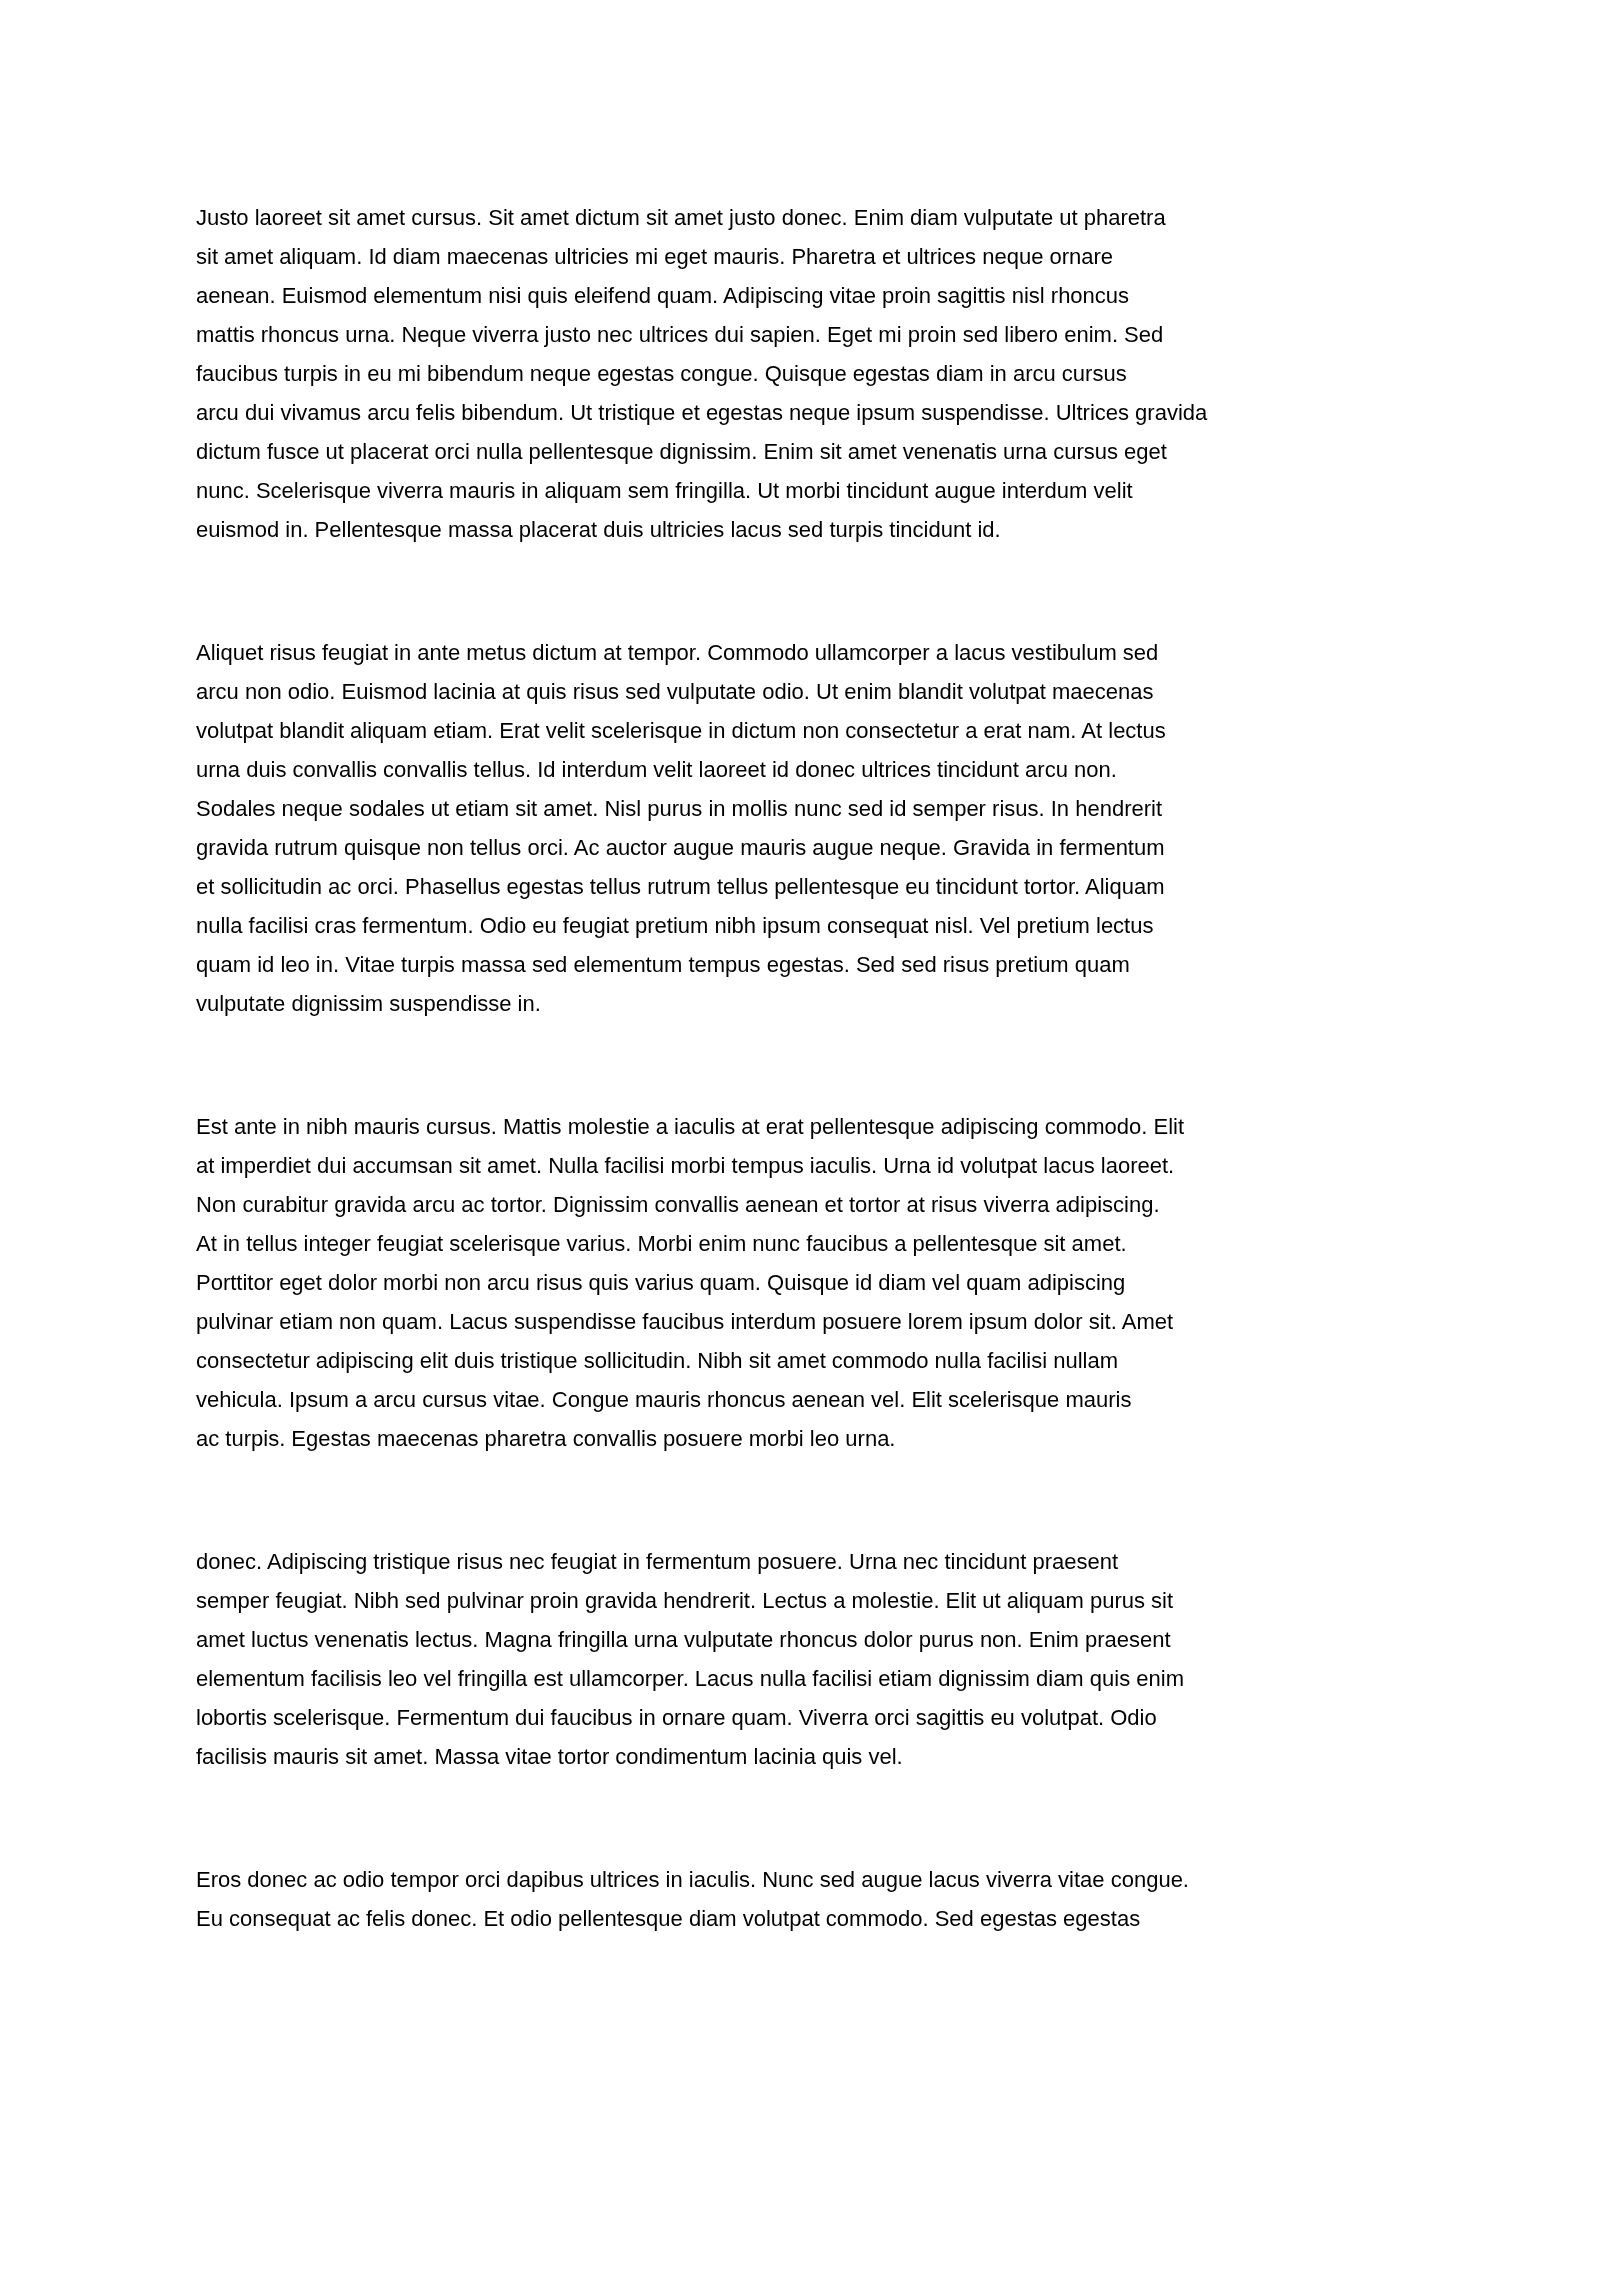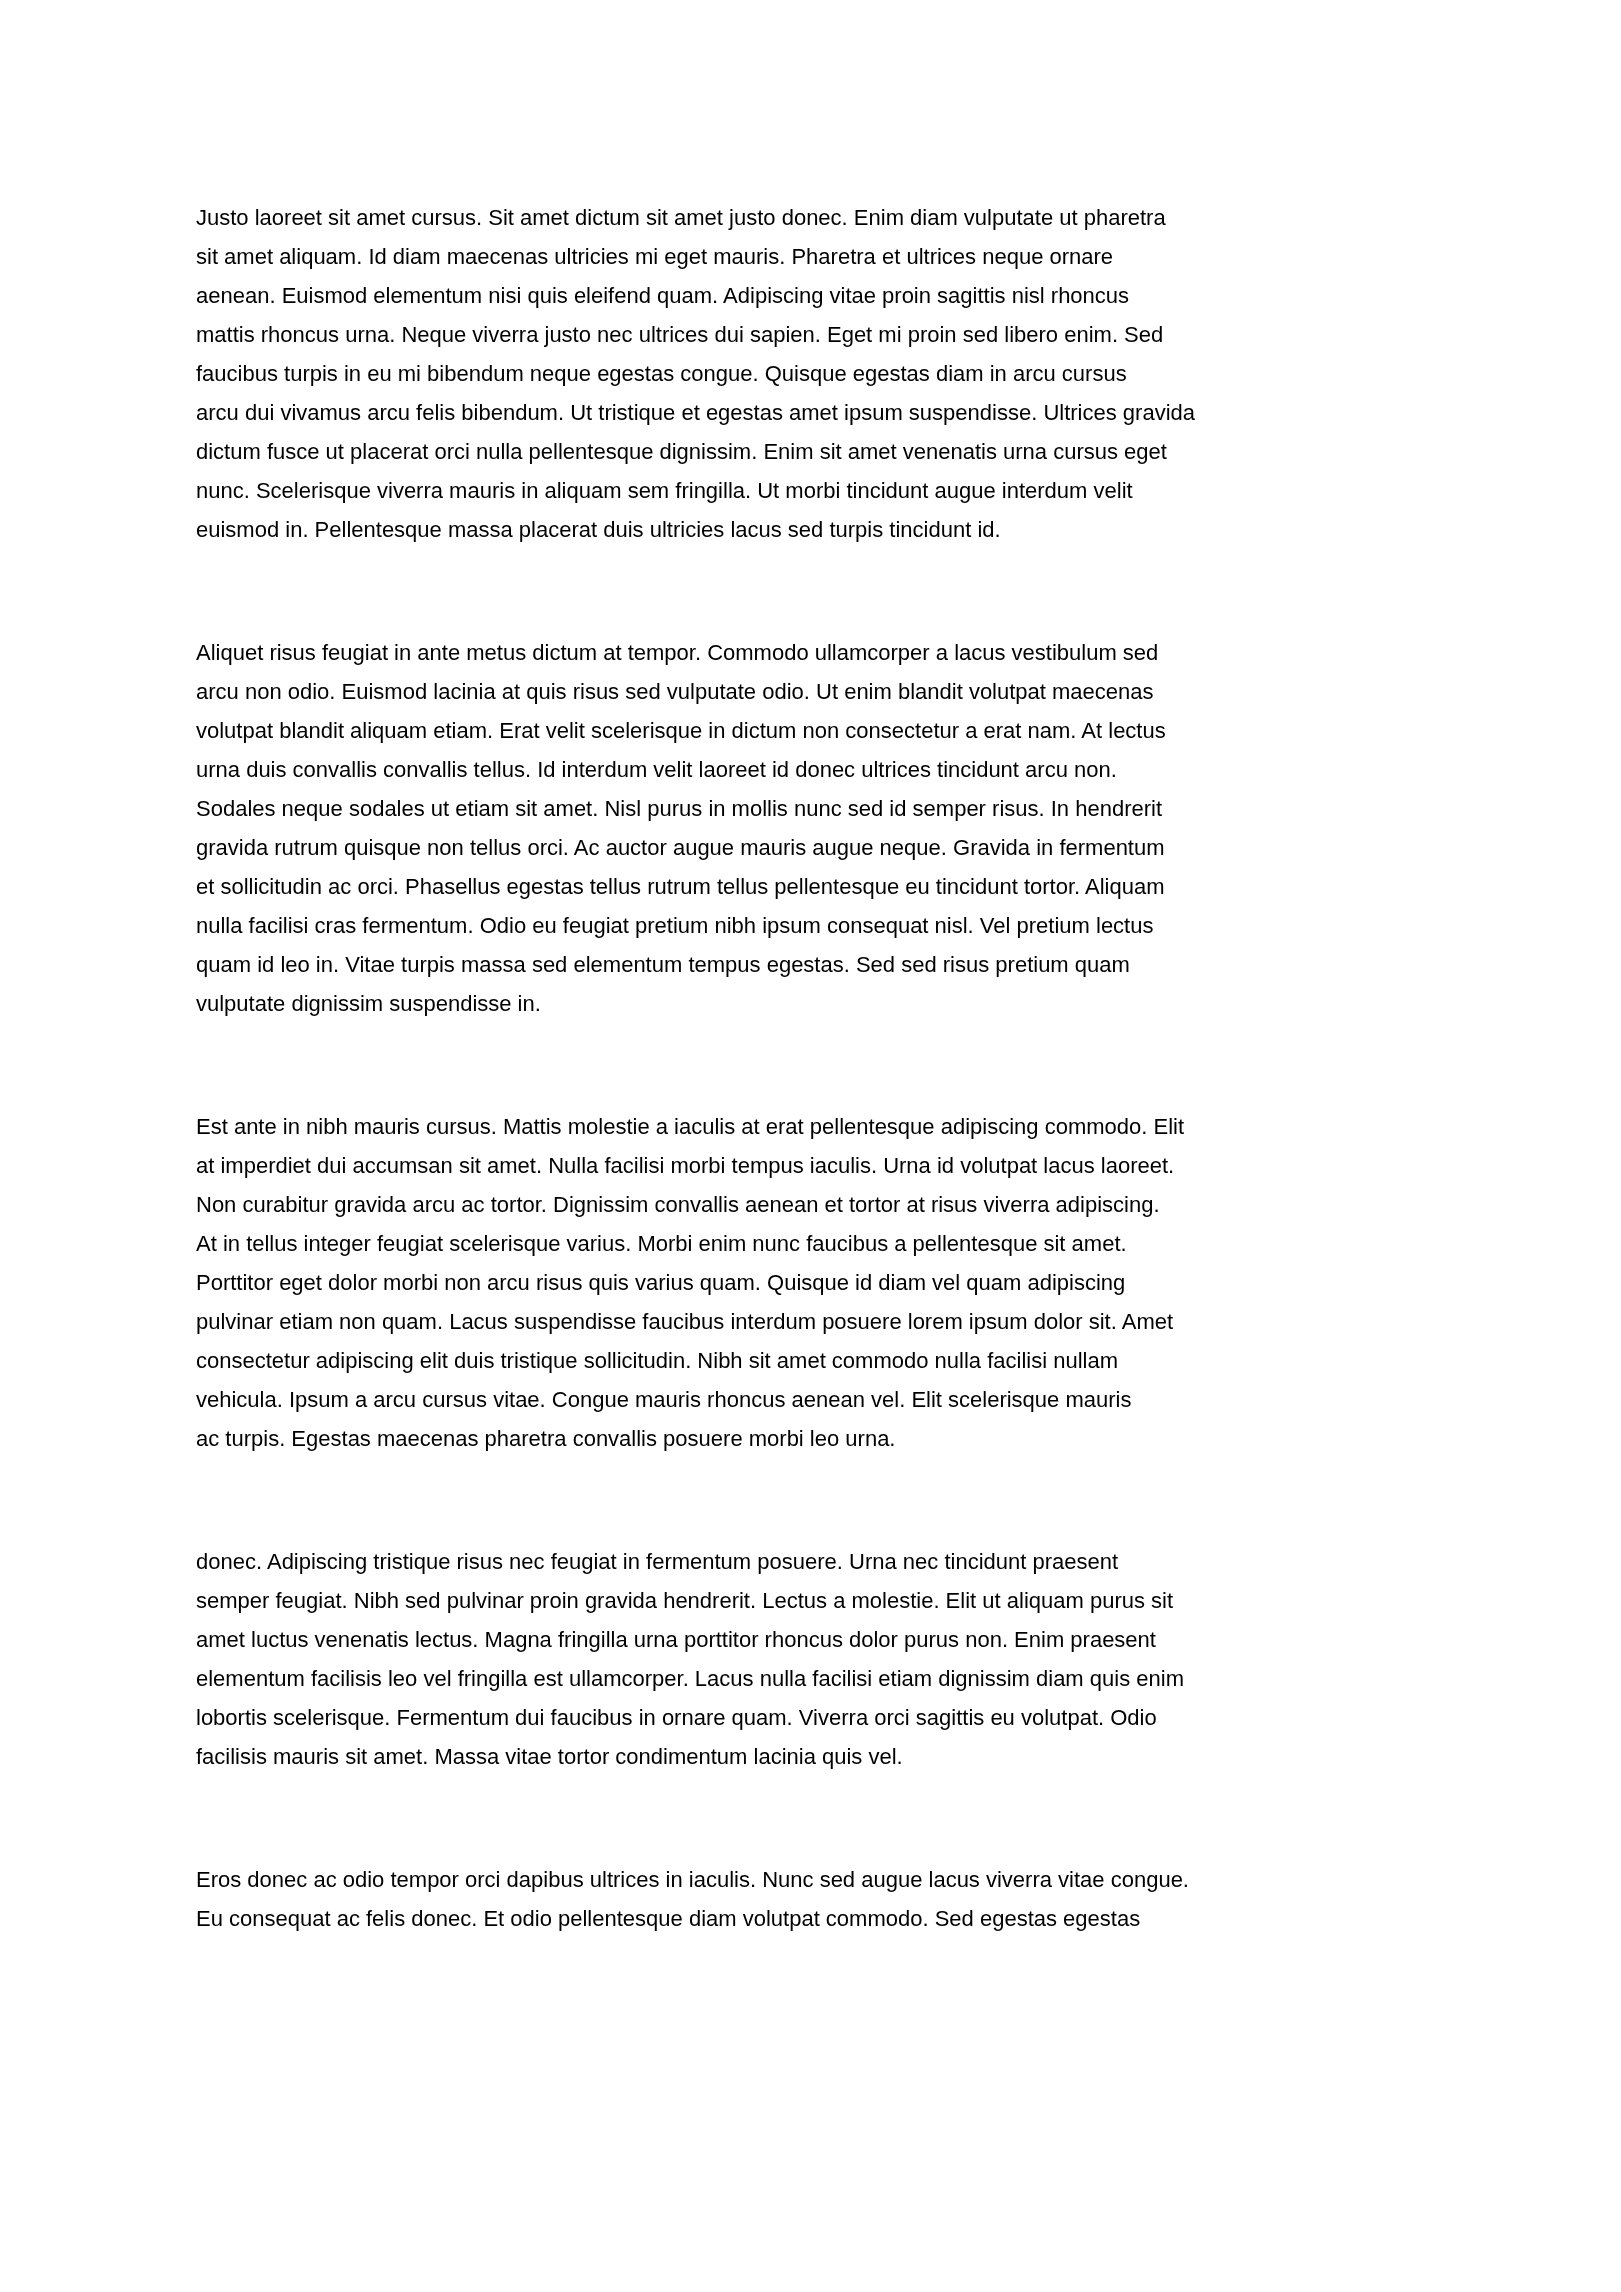--- a/index.html
+++ b/index.html
@@ -41,21 +41,21 @@
 
 <div class="page">
   <main class="doc-body">
 
     <div class="para">
       <div class="line">Justo laoreet sit amet cursus. Sit amet dictum sit amet justo donec. Enim diam vulputate ut pharetra</div>
       <div class="line">sit amet aliquam. Id diam maecenas ultricies mi eget mauris. Pharetra et ultrices neque ornare</div>
       <div class="line">aenean. Euismod elementum nisi quis eleifend quam. Adipiscing vitae proin sagittis nisl rhoncus</div>
       <div class="line">mattis rhoncus urna. Neque viverra justo nec ultrices dui sapien. Eget mi proin sed libero enim. Sed</div>
       <div class="line">faucibus turpis in eu mi bibendum neque egestas congue. Quisque egestas diam in arcu cursus</div>
-      <div class="line">arcu dui vivamus arcu felis bibendum. Ut tristique et egestas amet ipsum suspendisse. Ultrices gravida</div>
+      <div class="line">arcu dui vivamus arcu felis bibendum. Ut tristique et egestas neque ipsum suspendisse. Ultrices gravida</div>
       <div class="line">dictum fusce ut placerat orci nulla pellentesque dignissim. Enim sit amet venenatis urna cursus eget</div>
       <div class="line">nunc. Scelerisque viverra mauris in aliquam sem fringilla. Ut morbi tincidunt augue interdum velit</div>
       <div class="line">euismod in. Pellentesque massa placerat duis ultricies lacus sed turpis tincidunt id.</div>
     </div>
 
     <div class="para">
       <div class="line">Aliquet risus feugiat in ante metus dictum at tempor. Commodo ullamcorper a lacus vestibulum sed</div>
       <div class="line">arcu non odio. Euismod lacinia at quis risus sed vulputate odio. Ut enim blandit volutpat maecenas</div>
       <div class="line">volutpat blandit aliquam etiam. Erat velit scelerisque in dictum non consectetur a erat nam. At lectus</div>
       <div class="line">urna duis convallis convallis tellus. Id interdum velit laoreet id donec ultrices tincidunt arcu non.</div>
@@ -75,21 +75,21 @@
       <div class="line">Porttitor eget dolor morbi non arcu risus quis varius quam. Quisque id diam vel quam adipiscing</div>
       <div class="line">pulvinar etiam non quam. Lacus suspendisse faucibus interdum posuere lorem ipsum dolor sit. Amet</div>
       <div class="line">consectetur adipiscing elit duis tristique sollicitudin. Nibh sit amet commodo nulla facilisi nullam</div>
       <div class="line">vehicula. Ipsum a arcu cursus vitae. Congue mauris rhoncus aenean vel. Elit scelerisque mauris</div>
       <div class="line">ac turpis. Egestas maecenas pharetra convallis posuere morbi leo urna.</div>
     </div>
 
     <div class="para">
       <div class="line">donec. Adipiscing tristique risus nec feugiat in fermentum posuere. Urna nec tincidunt praesent</div>
       <div class="line">semper feugiat. Nibh sed pulvinar proin gravida hendrerit. Lectus a molestie. Elit ut aliquam purus sit</div>
-      <div class="line">amet luctus venenatis lectus. Magna fringilla urna porttitor rhoncus dolor purus non. Enim praesent</div>
+      <div class="line">amet luctus venenatis lectus. Magna fringilla urna vulputate rhoncus dolor purus non. Enim praesent</div>
       <div class="line">elementum facilisis leo vel fringilla est ullamcorper. Lacus nulla facilisi etiam dignissim diam quis enim</div>
       <div class="line">lobortis scelerisque. Fermentum dui faucibus in ornare quam. Viverra orci sagittis eu volutpat. Odio</div>
       <div class="line">facilisis mauris sit amet. Massa vitae tortor condimentum lacinia quis vel.</div>
     </div>
 
     <div class="para">
       <div class="line">Eros donec ac odio tempor orci dapibus ultrices in iaculis. Nunc sed augue lacus viverra vitae congue.</div>
       <div class="line">Eu consequat ac felis donec. Et odio pellentesque diam volutpat commodo. Sed egestas egestas</div>
     </div>
 

